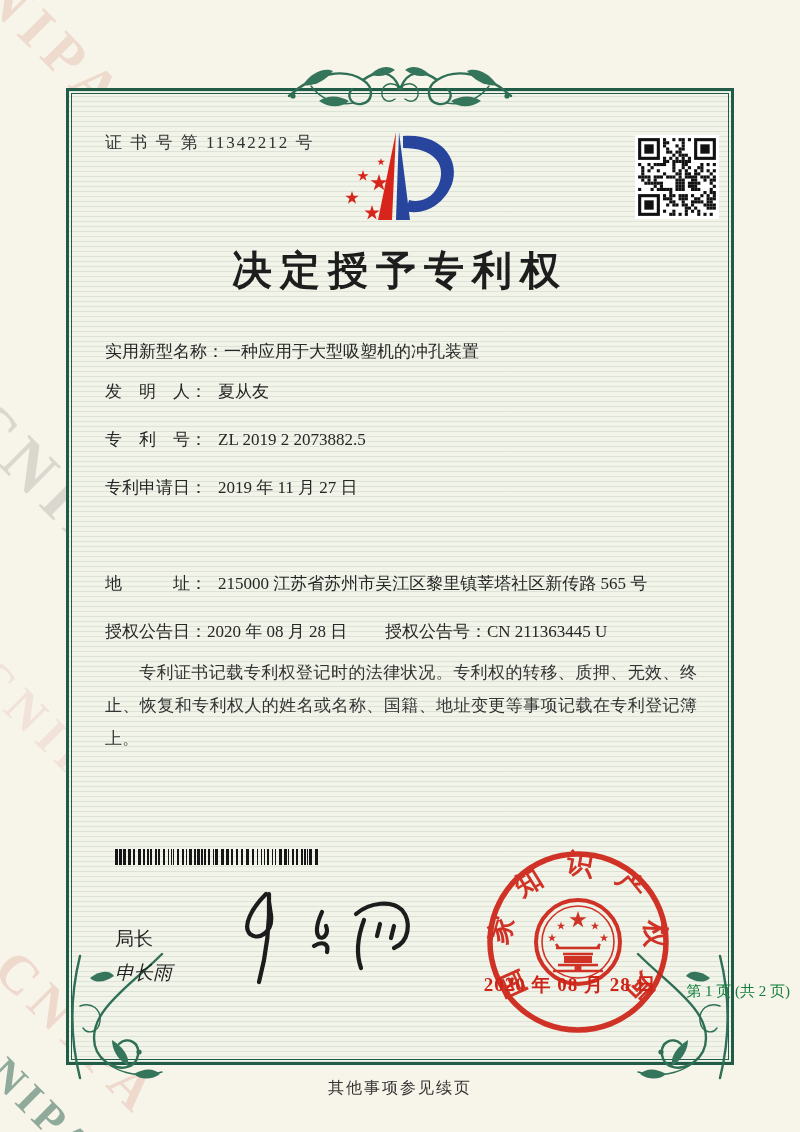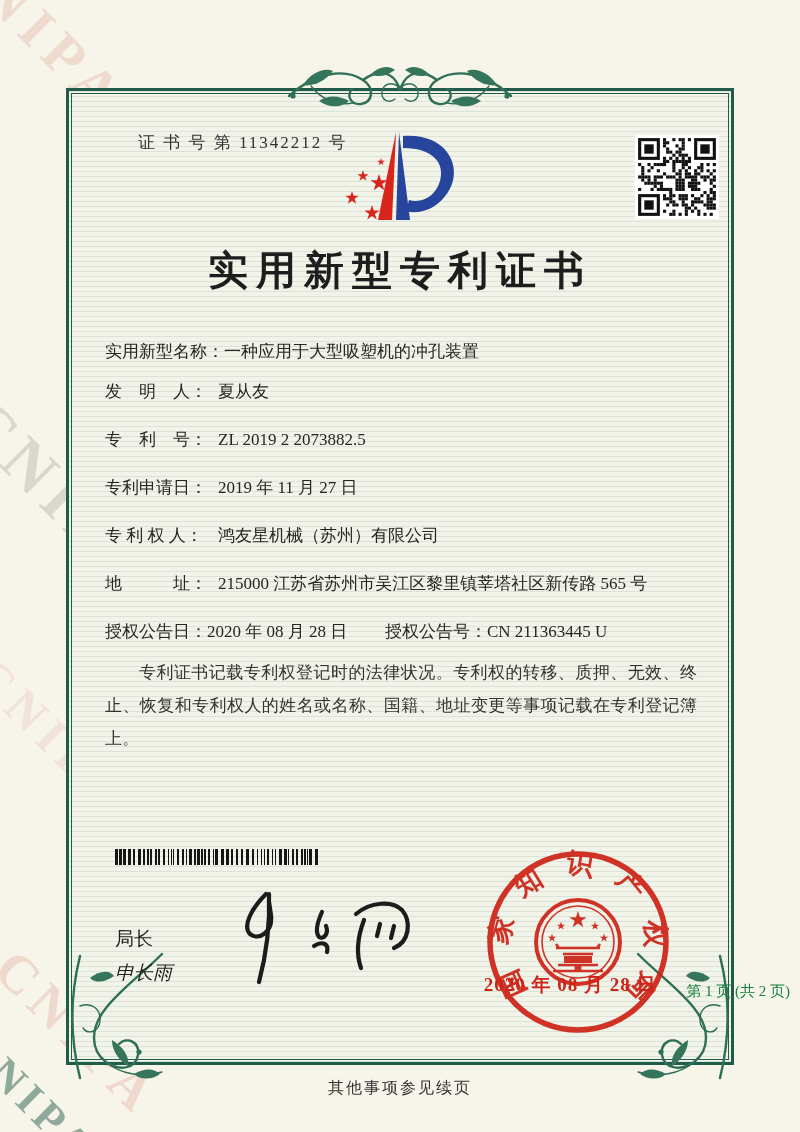--- a/index.html
+++ b/index.html
@@ -23,21 +23,21 @@
   .wm8{left:-54px;top:1072px;font-size:44px;letter-spacing:6px;color:rgba(40,95,75,.50);}
 
   
   .frame{position:absolute;left:66px;top:88px;width:662px;height:971px;
          border:3px solid #215c49;background:
          repeating-linear-gradient(180deg, rgba(130,165,140,.20) 0 1px, transparent 1px 5px),
          #f2f3e9;}
   .frame-inner{position:absolute;inset:2px;border:1px solid #215c49;}
 
   .abs{position:absolute;}
-  .cert-no{left:105px;top:131px;font-size:17px;letter-spacing:2px;color:#333;margin-left:33px;}
+  .cert-no{left:105px;top:131px;font-size:17px;letter-spacing:2px;color:#333;}
   .title{left:0;top:243px;width:800px;text-align:center;font-size:40px;font-weight:bold;
          letter-spacing:8px;color:#1d1d1d;}
   .row{left:105px;width:600px;font-size:17px;line-height:24px;color:#262626;}
   .row .lbl{display:inline-block;min-width:113px;}
   .r0{top:340px}.r1{top:380px}.r2{top:428px}.r3{top:476px}.r4{top:524px}.r5{top:572px}
   .grant{top:620px;}
   .grant .g2{position:absolute;left:280px;top:0;}
   .paras{left:105px;top:656px;width:592px;font-size:17px;line-height:33px;color:#333;}
   .paras p{margin:0;text-indent:2em;text-align:justify;}
 
@@ -332,36 +332,33 @@
       <rect x="1" y="1" width="5" height="5" fill="#fff"></rect>
       <rect x="2" y="2" width="3" height="3" fill="#111"></rect>
       <rect x="18" y="0" width="7" height="7" fill="#111"></rect>
       <rect x="19" y="1" width="5" height="5" fill="#fff"></rect>
       <rect x="20" y="2" width="3" height="3" fill="#111"></rect>
       <rect x="0" y="18" width="7" height="7" fill="#111"></rect>
       <rect x="1" y="19" width="5" height="5" fill="#fff"></rect>
       <rect x="2" y="20" width="3" height="3" fill="#111"></rect>
     </svg>
 
-  <div class="abs title">实用新型专利证书</div>
+  <div class="abs title">决定授予专利权</div>
 
   <div class="abs row r0">
     <span class="lbl">实用新型名称：</span><span>一种应用于大型吸塑机的冲孔装置</span>
   </div>
   <div class="abs row r1">
     <span class="lbl">发　明　人：</span><span>夏从友</span>
   </div>
   <div class="abs row r2">
     <span class="lbl">专　利　号：</span><span>ZL 2019 2 2073882.5</span>
   </div>
   <div class="abs row r3">
     <span class="lbl">专利申请日：</span><span>2019 年 11 月 27 日</span>
-  </div>
-  <div class="abs row r4">
-    <span class="lbl">专 利 权 人：</span><span>鸿友星机械（苏州）有限公司</span>
   </div>
   <div class="abs row r5">
     <span class="lbl">地　　　址：</span><span>215000 江苏省苏州市吴江区黎里镇莘塔社区新传路 565 号</span>
   </div>
   <div class="abs row grant">
     <span>授权公告日：</span><span>2020 年 08 月 28 日</span>
     <span class="g2"><span>授权公告号：</span><span>CN 211363445 U</span></span>
   </div>
 
   <div class="abs paras">

